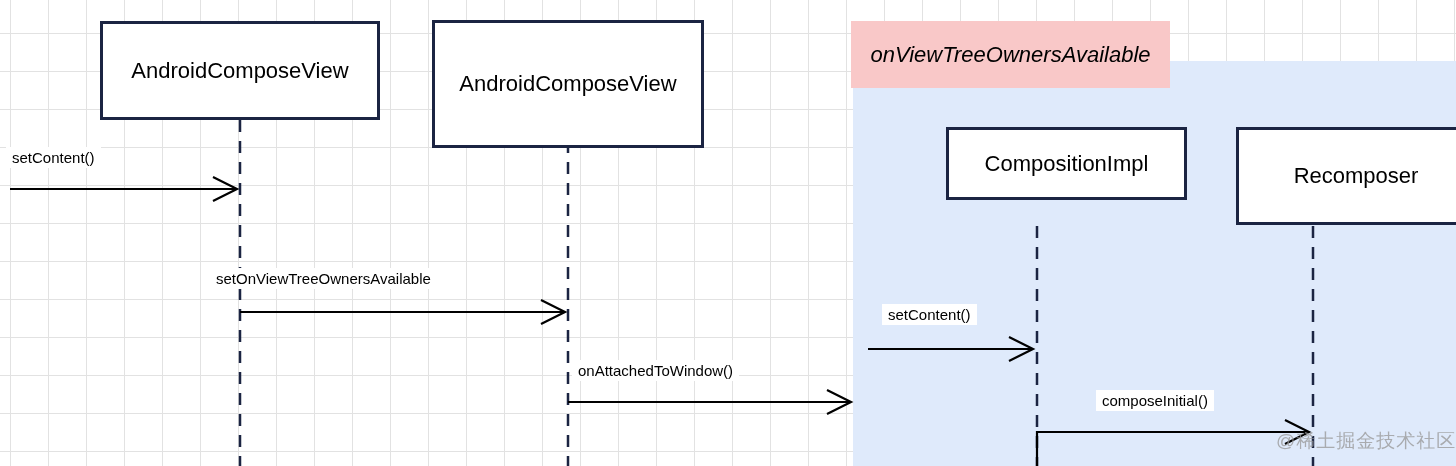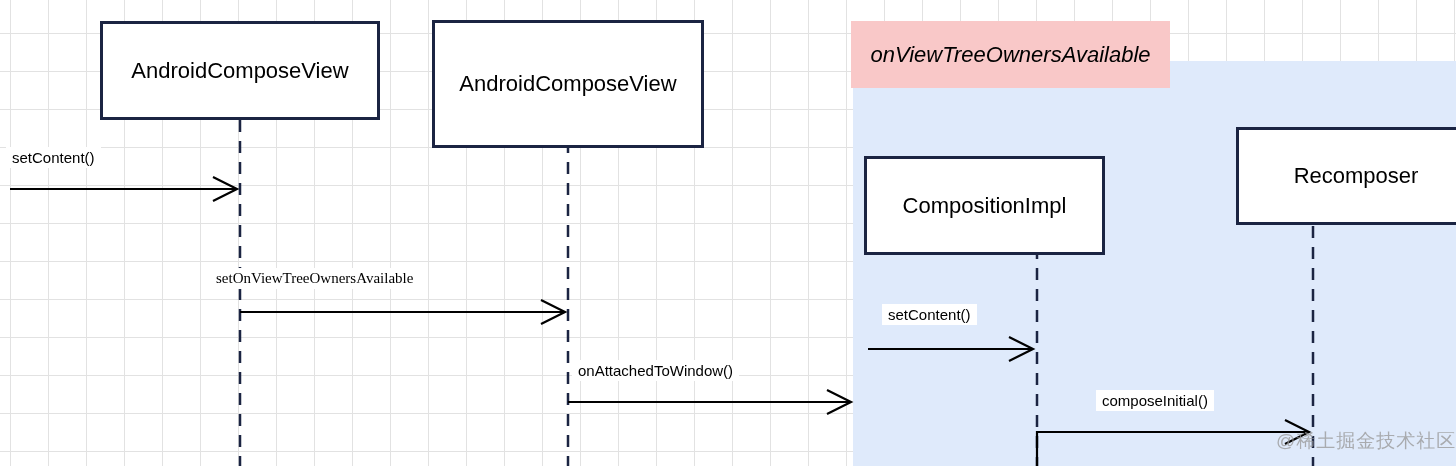--- a/index.html
+++ b/index.html
@@ -17,28 +17,28 @@
   .label-pink{
     position:absolute;left:851px;top:21px;width:319px;height:67px;background:#f9c8c8;
     display:flex;align-items:center;justify-content:center;font-size:22px;white-space:nowrap;font-style:italic;
   }
   .actor{
     position:absolute;background:#fff;border:3px solid #1b2442;box-sizing:border-box;
     display:flex;align-items:center;justify-content:center;font-size:22px;white-space:nowrap;
   }
   #actor-0{left:100px;top:21px;width:280px;height:99px;}
   #actor-1{left:432px;top:20px;width:272px;height:128px;}
-  #actor-2{left:864px;top:127px;width:241px;height:99px;margin-top:29px;}
+  #actor-2{left:946px;top:127px;width:241px;height:73px;}
   #actor-3{left:1236px;top:127px;width:240px;height:98px;}
   .msg-label{
     position:absolute;background:#fff;font-size:15px;line-height:1.15;
     padding:2px 6px;white-space:nowrap;
   }
   #msg-label-0{left:6px;top:147px;}
-  #msg-label-1{left:210px;top:268px;font-family:Liberation Serif, serif;}
+  #msg-label-1{left:210px;top:268px;}
   #msg-label-2{left:572px;top:360px;}
   #msg-label-3{left:882px;top:304px;}
   #msg-label-4{left:1096px;top:390px;text-align:center;}
   .watermark{
     position:absolute;left:1276px;top:428px;font-size:19px;letter-spacing:1px;
     color:#9a9a9a;opacity:.78;white-space:nowrap;
   }
 </style>
 </head>
 <body>

